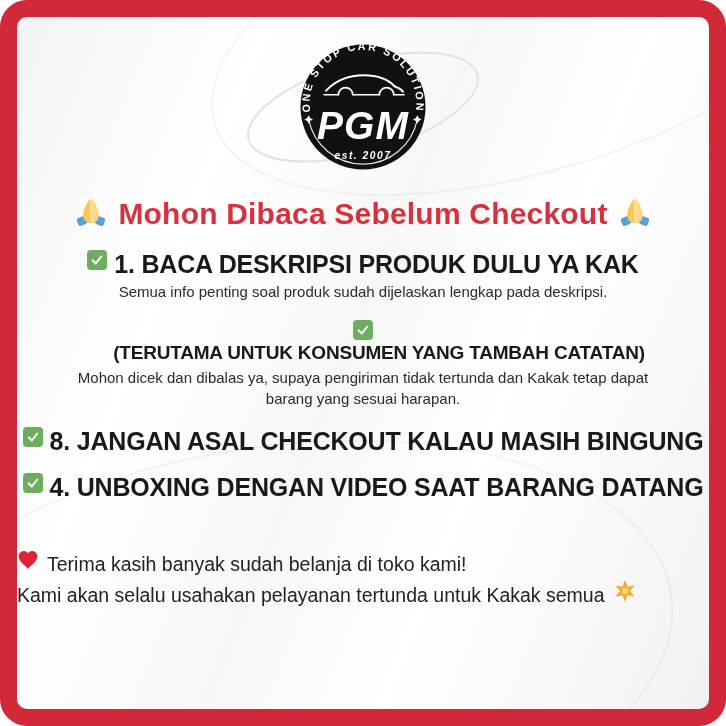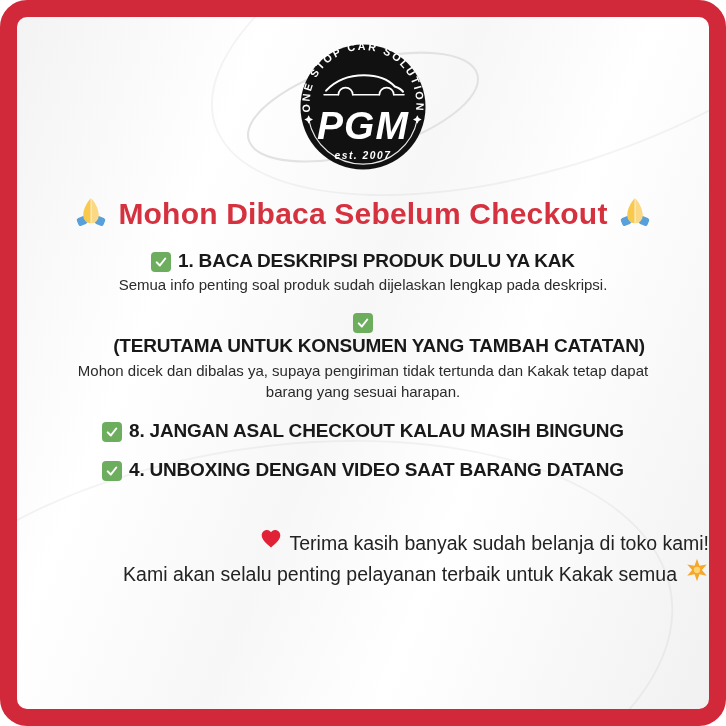--- a/index.html
+++ b/index.html
@@ -30,22 +30,22 @@
     margin-top:8px;
   }
   .title-text {
     color:#d5313f; font-size:30px; font-weight:bold; letter-spacing:0.2px;
   }
   .hands-icon svg { width:34px; height:34px; }
 
   
   .section { margin-top:17px; }
   .sec-heading {
-    display:flex; align-items:flex-end; justify-content:center; gap:7px;
-    font-size:19px; font-weight:bold; color:#191919; letter-spacing:-0.2px;
+    display:flex; align-items:flex-start; justify-content:center; gap:7px;
+    font-size:25px; font-weight:bold; color:#191919; letter-spacing:-0.2px;
   }
   .sec-subheading {
     font-size:19px; font-weight:bold; color:#191919; letter-spacing:-0.2px;
     line-height:1.35;
     margin-left:32px;
   }
   .check-icon {
     width:20px; height:20px; background:#6cae5e; border-radius:4px;
     display:inline-flex; align-items:center; justify-content:center; flex:0 0 auto;
   }
@@ -53,21 +53,21 @@
   .sec-body {
     margin:3px auto 0; max-width:642px;
     font-size:15px; color:#2b2b2b; line-height:1.38;
   }
   .sec-body.narrow { max-width:602px; }
   .sec-body.bold-first::first-letter { font-weight:bold; }
 
   
   .footer { margin-top:47px; }
   .footer-line {
-    display:flex; align-items:center; justify-content:flex-end; gap:8px;
+    display:flex; align-items:center; justify-content:flex-start; gap:8px;
     font-size:19.5px; color:#232323; line-height:1.55;
   }
   .heart-icon svg { width:22px; height:22px; }
   .star-icon svg { width:24px; height:24px; }
 </style>
 </head>
 <body>
 
 <div class="frame">
   <div class="swirl s1"></div>
@@ -170,21 +170,21 @@
     <div class="footer">
       <div class="footer-line">
         <span class="heart-icon">
           <svg viewBox="0 0 32 32">
               <path d="M16 28.5 C8.2 21.8 2.5 16.4 2.5 10.6 C2.5 6 6.1 2.8 10.2 2.8 C12.9 2.8 15 4.2 16 6.2 C17 4.2 19.1 2.8 21.8 2.8 C25.9 2.8 29.5 6 29.5 10.6 C29.5 16.4 23.8 21.8 16 28.5 Z" fill="#e02136"></path>
             </svg>
         </span>
         <span>Terima kasih banyak sudah belanja di toko kami!</span>
       </div>
       <div class="footer-line">
-        <span>Kami akan selalu penting pelayanan terbaik untuk Kakak semua</span>
+        <span>Kami akan selalu usahakan pelayanan tertunda untuk Kakak semua</span>
         <span class="star-icon">
           <svg viewBox="0 0 32 32">
             <polygon points="16,1 19.25,10.37 28.99,8.5 22.5,16 28.99,23.5 19.25,21.63 16,31 12.75,21.63 3.01,23.5 9.5,16 3.01,8.5 12.75,10.37" fill="#f5a82a"></polygon>
             <circle cx="16" cy="16" r="4.2" fill="#ffd573"></circle>
           </svg>
         </span>
       </div>
     </div>
 
   </div>

